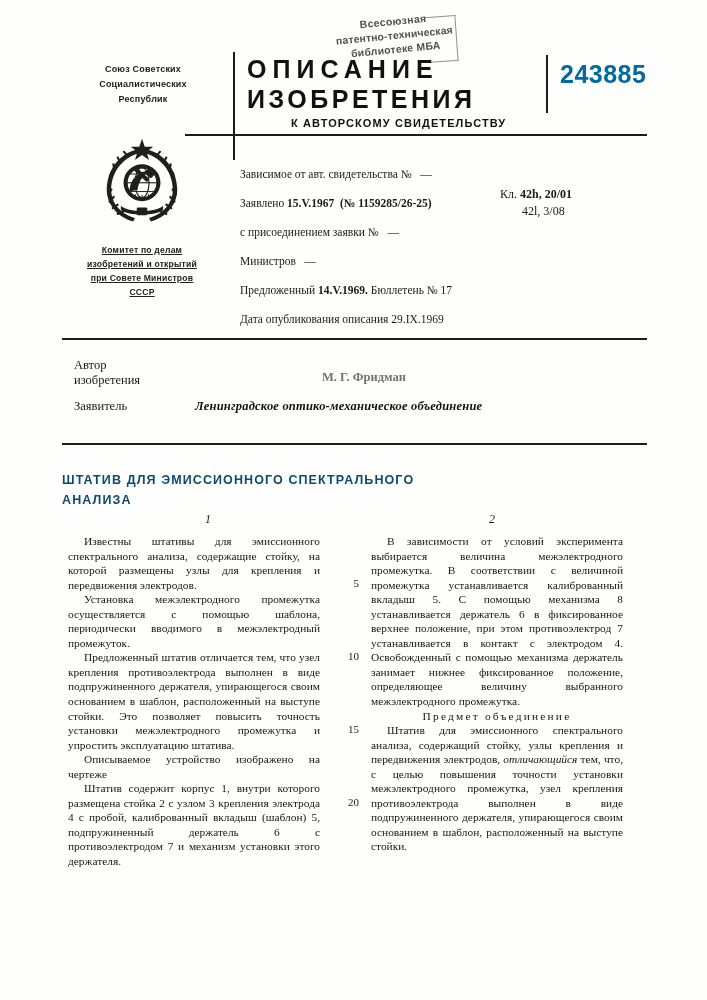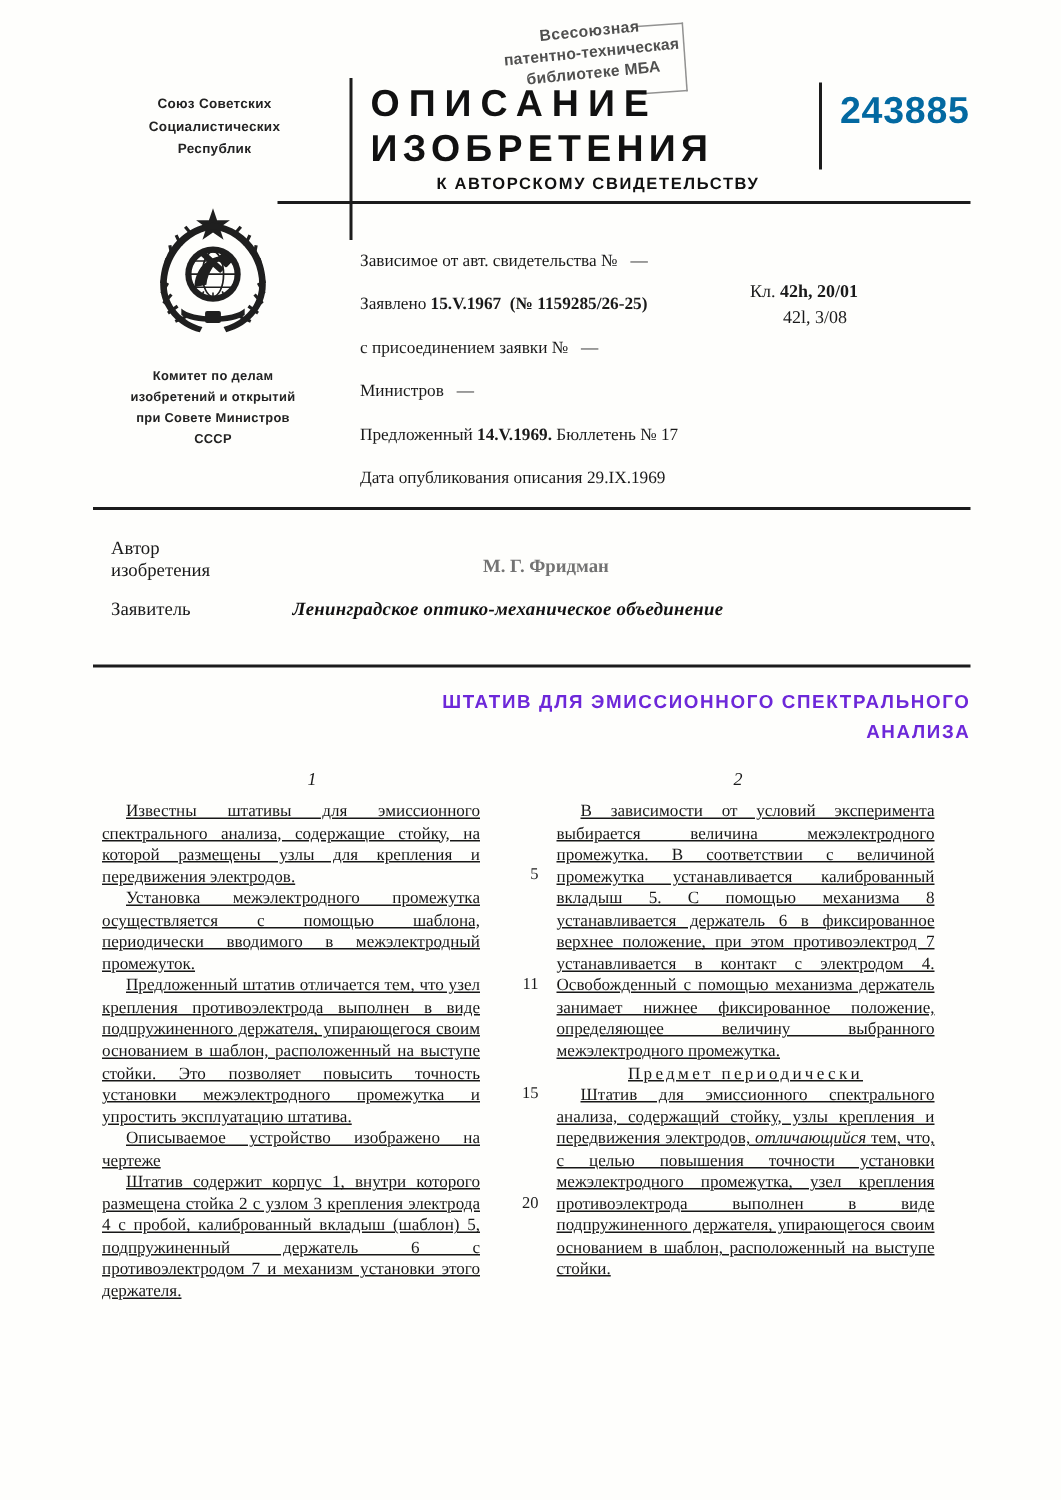--- a/index.html
+++ b/index.html
@@ -151,20 +151,21 @@
     left: 52px;
     top: 243px;
     width: 180px;
     text-align: center;
     font-family: "Liberation Sans", sans-serif;
     font-weight: bold;
     font-size: 8.6px;
     line-height: 14px;
     letter-spacing: .2px;
     color: #222;
+    text-decoration: underline;
   }
 
   
   .biblio {
     position: absolute;
     left: 240px;
     top: 160px;
     width: 245px;
     font-size: 11.5px;
     line-height: 29px;
@@ -243,29 +244,29 @@
     font-weight: bold;
     letter-spacing: .2px;
     color: #111;
     font-style: italic;
   }
 
   
   .doctitle {
     position: absolute;
     left: 62px;
-    top: 458px;
+    top: 470px;
     width: 585px;
-    text-align: right;
+    text-align: left;
     font-family: "Liberation Sans", sans-serif;
     font-weight: bold;
     font-size: 12.5px;
     letter-spacing: 1.1px;
     line-height: 20px;
-    color: #6d28d9;
+    color: #0c4a6e;
   }
 
   
   .colnum {
     position: absolute;
     top: 512px;
     font-size: 12px;
     font-style: italic;
     color: #1a1a1a;
   }
@@ -280,21 +281,20 @@
     line-height: 14.55px;
     text-align: justify;
     color: #171717;
     hyphens: manual;
   }
   .col.left  { left: 68px; }
   .col.right { left: 371px; }
   .col p {
     margin: 0;
     text-indent: 16px;
-    text-decoration: underline;
   }
   .col p.noind { text-indent: 0; }
   .col i { font-style: italic; }
 
   .subhead {
     margin: 13px 0 7px 0;
     text-align: center;
     text-indent: 0;
     font-size: 11.4px;
     letter-spacing: 2.2px;
@@ -461,32 +461,32 @@
   <div class="doctitle">
     <div>ШТАТИВ ДЛЯ ЭМИССИОННОГО СПЕКТРАЛЬНОГО</div>
     <div>АНАЛИЗА</div>
   </div>
 
   <div class="colnum c1">1</div>
   <div class="colnum c2">2</div>
 
   <div class="linenums">
     <div style="top:43px">5</div>
-    <div style="top:116px">11</div>
+    <div style="top:116px">10</div>
     <div style="top:189px">15</div>
     <div style="top:262px">20</div>
   </div>
 
   <div class="col left">
     <p>Известны штативы для эмиссионного спектрального анализа, содержащие стойку, на которой размещены узлы для крепления и передвижения электродов.</p>
     <p>Установка межэлектродного промежутка осуществляется с помощью шаблона, периодически вводимого в межэлектродный промежуток.</p>
     <p>Предложенный штатив отличается тем, что узел крепления противоэлектрода выполнен в виде подпружиненного держателя, упирающегося своим основанием в шаблон, расположенный на выступе стойки. Это позволяет повысить точность установки межэлектродного промежутка и упростить эксплуатацию штатива.</p>
     <p>Описываемое устройство изображено на чертеже</p>
     <p>Штатив содержит корпус 1, внутри которого размещена стойка 2 с узлом 3 крепления электрода 4 с пробой, калиброванный вкладыш (шаблон) 5, подпружиненный держатель 6 с противоэлектродом 7 и механизм установки этого держателя.</p>
   </div>
 
   <div class="col right">
     <p>В зависимости от условий эксперимента выбирается величина межэлектродного промежутка. В соответствии с величиной промежутка устанавливается калиброванный вкладыш 5. С помощью механизма 8 устанавливается держатель 6 в фиксированное верхнее положение, при этом противоэлектрод 7 устанавливается в контакт с электродом 4. Освобожденный с помощью механизма держатель занимает нижнее фиксированное положение, определяющее величину выбранного межэлектродного промежутка.</p>
-    <p class="subhead noind">Предмет периодически</p>
+    <p class="subhead noind">Предмет объединение</p>
     <p id="claim1">Штатив для эмиссионного спектрального анализа, содержащий стойку, узлы крепления и передвижения электродов, <i>отличающийся</i> тем, что, с целью повышения точности установки межэлектродного промежутка, узел крепления противоэлектрода выполнен в виде подпружиненного держателя, упирающегося своим основанием в шаблон, расположенный на выступе стойки.</p>
   </div>
 
 </div>
 
 </body></html>

